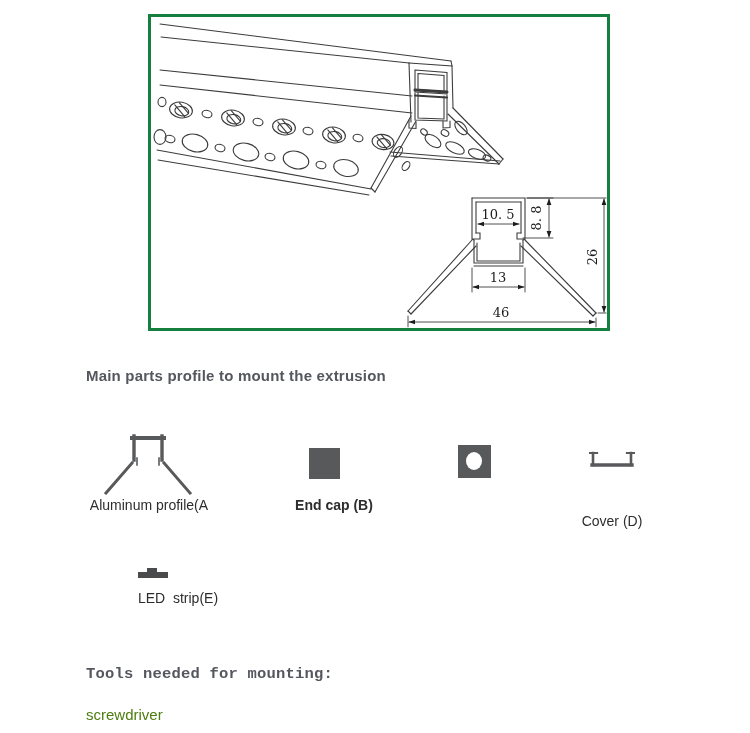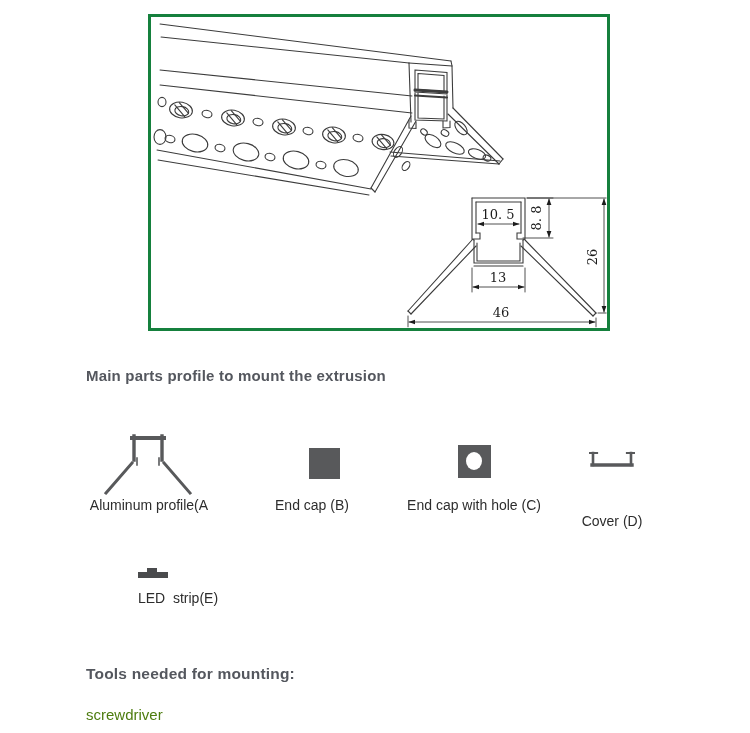--- a/index.html
+++ b/index.html
@@ -5,24 +5,24 @@
   html,body{margin:0;padding:0;background:#fff;}
   #page{position:relative;width:750px;height:733px;background:#ffffff;overflow:hidden;
         font-family:"Liberation Sans",sans-serif;}
   .abs{position:absolute;}
   
   #drawing-box{left:148px;top:14px;width:456px;height:311px;border:3px solid #15803d;background:#fff;}
   #drawing-svg{position:absolute;left:-3px;top:-3px;}
   
   .heading{color:#54575e;font-weight:bold;font-size:15px;letter-spacing:.2px;}
   #main-parts-heading{left:86px;top:367px;}
-  #tools-heading{left:86px;top:665px;font-size:15.5px;}
+  #tools-heading{left:86px;top:665px;font-size:15.5px;font-family:Liberation Mono, monospace;}
   .part-label{color:#2d2d2d;font-size:14px;text-align:center;white-space:pre;}
   #label-a{left:88px;top:497px;width:122px;}
-  #label-b{left:260px;top:497px;width:104px;}
+  #label-b{left:282px;top:497px;width:104px;font-weight:bold;}
   #label-c{left:402px;top:497px;width:144px;}
   #label-d{left:570px;top:497px;width:84px;margin-top:16px;}
   #label-e{left:118px;top:590px;width:120px;text-align:center;}
   #screwdriver-text{left:86px;top:706px;color:#4d7c0f;font-size:15px;}
   
   .sq{background:#58595b;}
   #end-cap-icon{left:309px;top:448px;width:31px;height:31px;}
   #end-cap-hole-icon{left:458px;top:445px;width:33px;height:33px;}
   #end-cap-hole-icon .hole{position:absolute;left:8px;top:7px;width:16px;height:18px;background:#fff;border-radius:50%;}
   #led-strip-icon{left:138px;top:568px;width:30px;height:11px;}
@@ -217,21 +217,20 @@
     </g>
   </svg>
   <div id="label-a" class="abs part-label">Aluminum profile(A</div>
 
   <div id="end-cap-icon" class="abs sq"></div>
   <div id="label-b" class="abs part-label">End cap (B)</div>
 
   <div id="end-cap-hole-icon" class="abs sq">
     <div class="hole"></div>
   </div>
-  <div id="label-c" class="abs part-label">End cap with hole (C)</div>
 
   <svg class="abs" style="left:589px;top:449px;" width="46" height="22" viewBox="0 0 46 22">
     <g stroke="#58595b" fill="none" stroke-linecap="square">
       <path d="M1,4 L8,4 M38,4 L45,4" stroke-width="2.2"></path>
       <path d="M4,4 L4,16 M42,4 L42,16" stroke-width="2.6"></path>
       <path d="M3,16 L43,16" stroke-width="3.4"></path>
     </g>
   </svg>
   <div id="label-d" class="abs part-label">Cover (D)</div>
 

